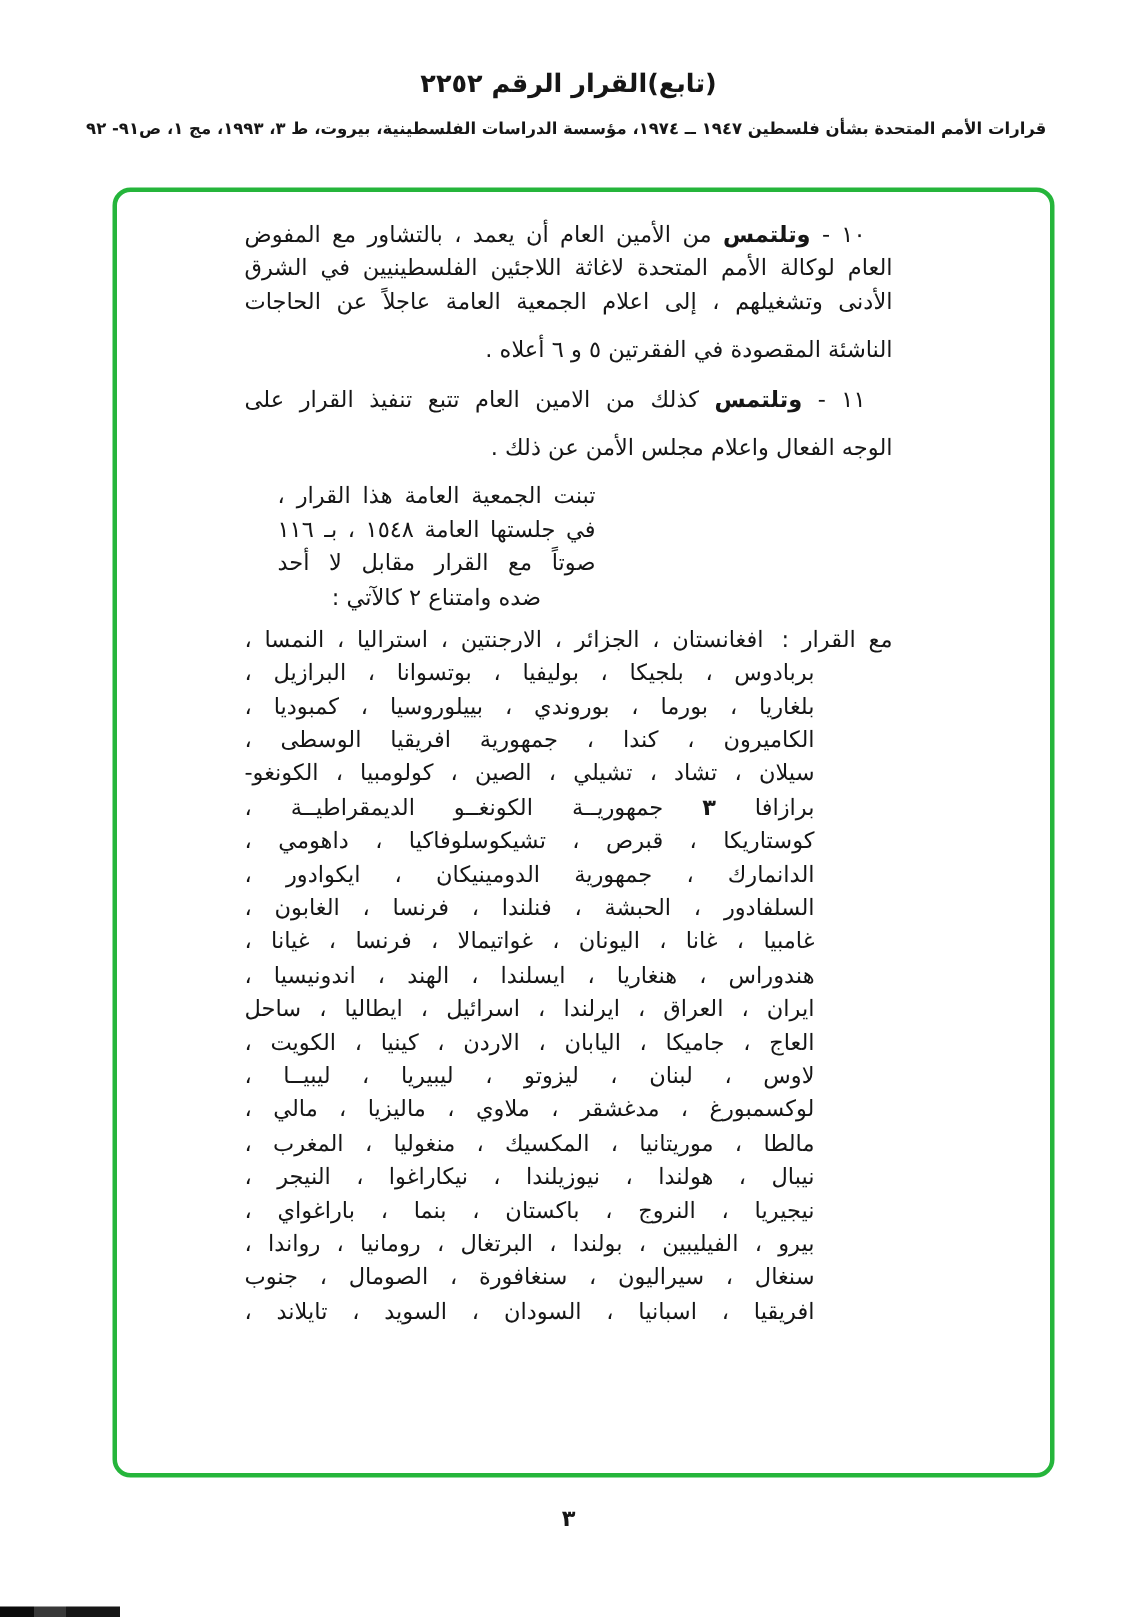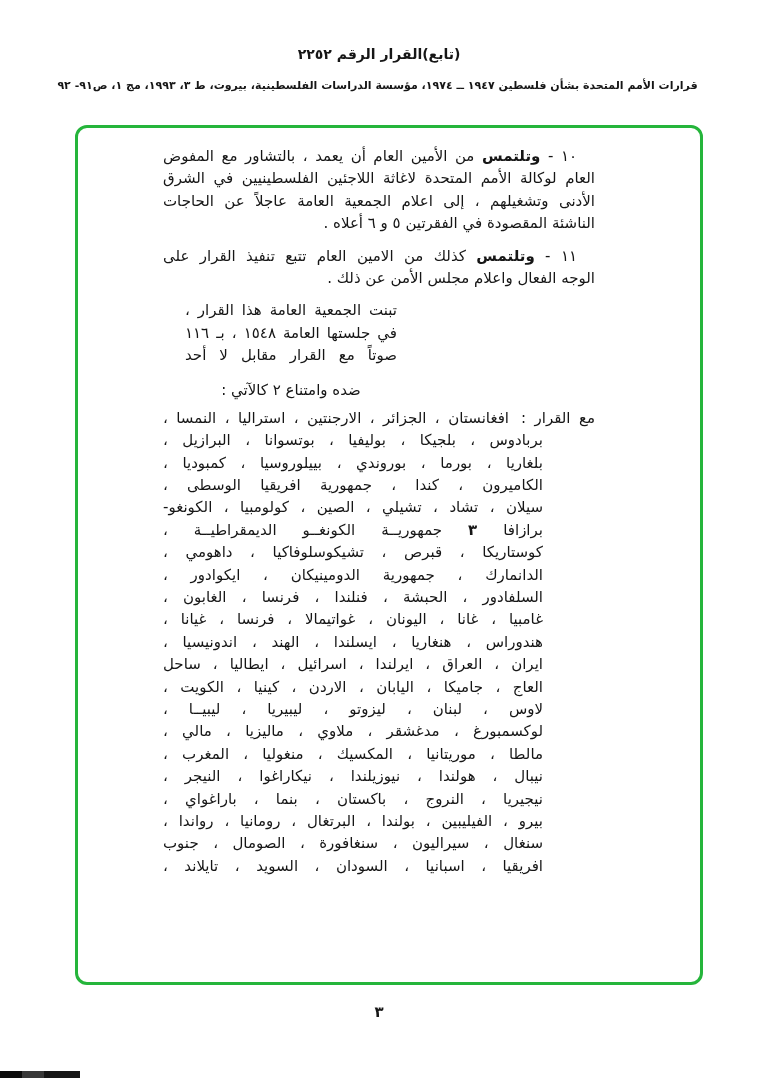--- a/index.html
+++ b/index.html
@@ -2,38 +2,38 @@
 <html lang="ar"><head>
 <meta charset="utf-8">
 <style>
   html,body{margin:0;padding:0;overflow:hidden;}
   body{
     width:758px;height:1078px;position:relative;background:#ffffff;
     font-family:"DejaVu Sans",sans-serif;color:#161616;
   }
   .hdr-title{
     position:absolute;top:46px;left:0;width:758px;text-align:center;
-    direction:rtl;font-weight:bold;font-size:14px;letter-spacing:.5px;
+    direction:rtl;font-weight:bold;font-size:17px;letter-spacing:.5px;
   }
   .hdr-cite{
     position:absolute;top:79px;left:0;width:755px;text-align:center;
     direction:rtl;font-weight:bold;font-size:11px;white-space:nowrap;
   }
   .green-box{
     position:absolute;left:75px;top:125px;width:628px;height:860px;
     box-sizing:border-box;border:3px solid #0ea5e9;border-radius:12px;
   }
   .content{
     position:absolute;top:17px;right:105px;width:432px;
     direction:rtl;font-size:15px;line-height:22.4px;
   }
   .line{height:22.4px;overflow:hidden;}
   .j{text-align:justify;text-align-last:justify;}
-  .r{text-align:right;}
-  .c{text-align:center;margin-top:12px;}
+  .r{text-align:right;margin-top:10px;}
+  .c{text-align:center;}
   .indent{text-indent:18px;}
   .hang{padding-right:52px;}
   .para{margin:0 0 10px 0;}
   .adoption{width:212px;margin:4px 198px 6px 0;}
   .vote-label{margin-left:12px;}
   b{font-weight:bold;}
   .page-number{
     position:absolute;top:1003px;left:0;width:758px;text-align:center;
     font-weight:bold;font-size:15px;
   }

